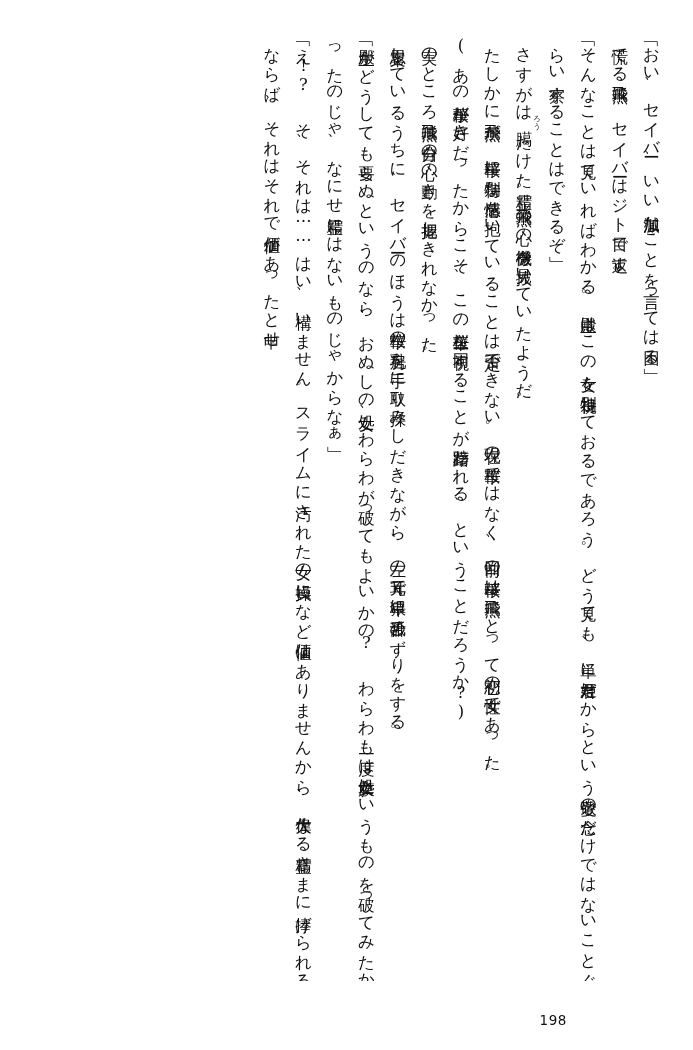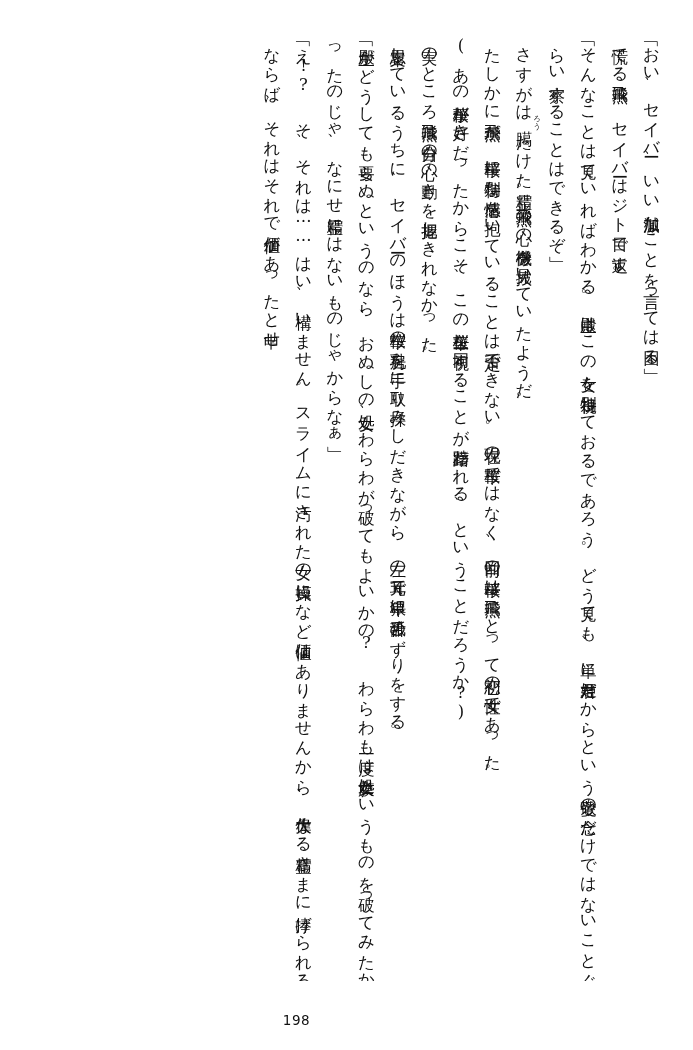--- a/index.html
+++ b/index.html
@@ -47,23 +47,23 @@
     ruby-position: over;
   }
   rt {
     font-size: 0.45em;
     letter-spacing: 0;
     line-height: 1;
   }
   #page-number {
     position: absolute;
     bottom: 22px;
-    left: 16px;
+    left: 6px;
     width: 561px;
-    text-align: center;
+    text-align: right;
     font-size: 13.5px;
     font-family: "DejaVu Sans", "Liberation Sans", sans-serif;
     color: #111111;
     letter-spacing: 0.04em;
   }
 </style>
 </head>
 <body>
 
 <div id="page">

